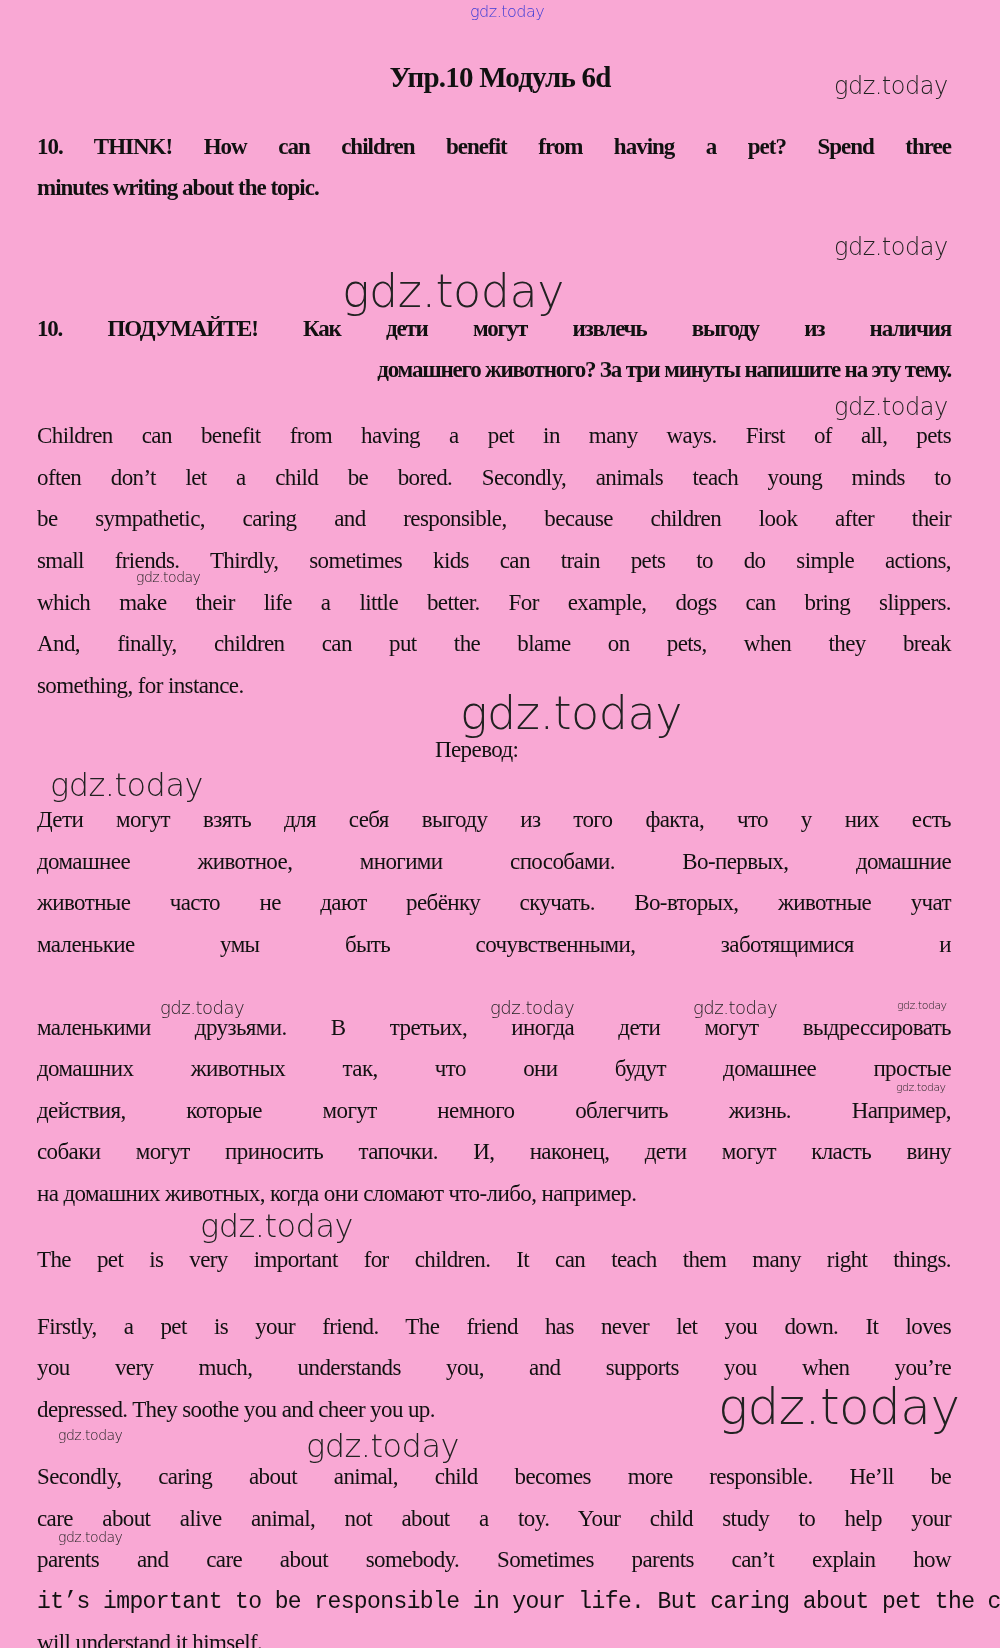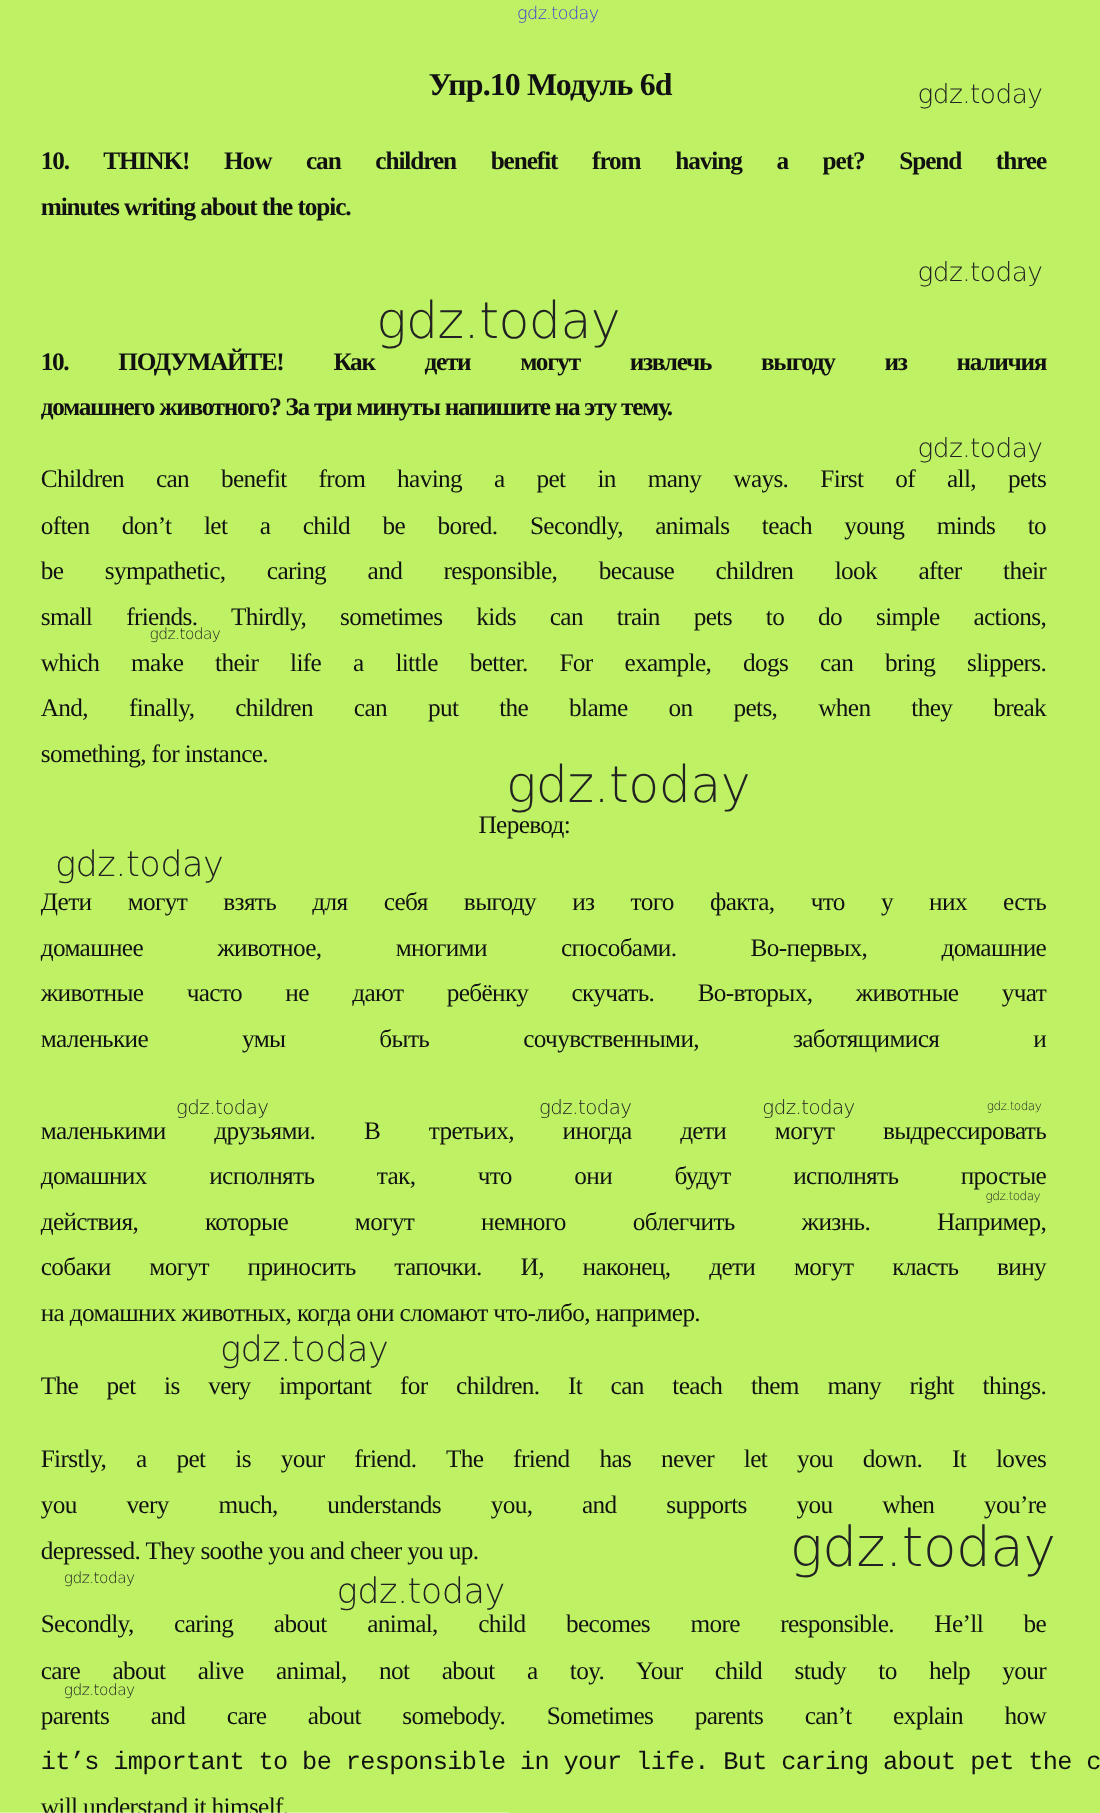--- a/index.html
+++ b/index.html
@@ -1,17 +1,17 @@
 <!DOCTYPE html>
 <html><head>
 <meta charset="utf-8">
 <style>
   html, body { margin: 0; padding: 0; background: #ffffff; }
   body { width: 1000px; height: 1648px; position: relative; overflow: hidden; }
-  .page { position: absolute; left: 0; top: 0; width: 1000px; height: 1648px; background: #bef264; }
+  .page { position: absolute; left: 0; top: 0; width: 1000px; height: 1648px; background: #f9a8d4; }
   .ln {
     position: absolute; left: 37px; width: 914px;
     font-family: "Liberation Serif", serif; font-size: 23px; color: #111;
     white-space: nowrap; line-height: 34px; letter-spacing: -0.6px;
     transform-origin: left center;
   }
   .just { text-align: justify; text-align-last: justify; }
   .bold { font-weight: bold; }
   .center { text-align: center; left: 0; width: 1000px; }
   .wm {
@@ -30,21 +30,21 @@
   <div class="ln bold center" style="top:60px; font-size:29px; letter-spacing:-0.8px;">Упр.10 Модуль 6d</div>
   <div class="wm" style="left:834px; top:74px; font-size:24px;">gdz.today</div>
 
   <div class="ln bold just" style="top:130px; letter-spacing:-1px;">10. THINK! How can children benefit from having a pet? Spend three</div>
   <div class="ln bold" style="top:171px; letter-spacing:-1px;">minutes writing about the topic.</div>
   <div class="wm" style="left:834px; top:235px; font-size:24px;">gdz.today</div>
 
   <div class="wm" style="left:342px; top:268px; font-size:46px;">gdz.today</div>
 
   <div class="ln bold just" style="top:312px; letter-spacing:-1.2px;">10. ПОДУМАЙТЕ! Как дети могут извлечь выгоду из наличия</div>
-  <div class="ln bold" style="top:353px; letter-spacing:-1.2px;">домашнего животного? За три минуты напишите на эту тему.</div>
+  <div class="ln bold" style="top:353px; letter-spacing:-1.2px;text-align:right;">домашнего животного? За три минуты напишите на эту тему.</div>
   <div class="wm" style="left:834px; top:395px; font-size:24px;">gdz.today</div>
 
   <div class="ln just" style="top:419px;">Children can benefit from having a pet in many ways. First of all, pets</div>
   <div class="ln just" style="top:461px;">often don’t let a child be bored. Secondly, animals teach young minds to</div>
   <div class="ln just" style="top:502px;">be sympathetic, caring and responsible, because children look after their</div>
   <div class="ln just" style="top:544px;">small friends. Thirdly, sometimes kids can train pets to do simple actions,</div>
   <div class="wm" style="left:136px; top:570px; font-size:14px;">gdz.today</div>
   <div class="ln just" style="top:586px;">which make their life a little better. For example, dogs can bring slippers.</div>
   <div class="ln just" style="top:627px;">And, finally, children can put the blame on pets, when they break</div>
   <div class="ln" style="top:669px;">something, for instance.</div>
@@ -57,21 +57,21 @@
 
   <div class="ln just" style="top:803px;">Дети могут взять для себя выгоду из того факта, что у них есть</div>
   <div class="ln just" style="top:845px;">домашнее животное, многими способами. Во-первых, домашние</div>
   <div class="ln just" style="top:886px;">животные часто не дают ребёнку скучать. Во-вторых, животные учат</div>
   <div class="ln just" style="top:928px;">маленькие умы быть сочувственными, заботящимися и</div>
   <div class="wm" style="left:160px; top:999px; font-size:18px;">gdz.today</div>
   <div class="wm" style="left:490px; top:999px; font-size:18px;">gdz.today</div>
   <div class="wm" style="left:693px; top:999px; font-size:18px;">gdz.today</div>
   <div class="wm" style="left:897px; top:1000px; font-size:11px;">gdz.today</div>
   <div class="ln just" style="top:1011px;">маленькими друзьями. В третьих, иногда дети могут выдрессировать</div>
-  <div class="ln just" style="top:1052px;">домашних исполнять так, что они будут исполнять простые</div>
+  <div class="ln just" style="top:1052px;">домашних животных так, что они будут домашнее простые</div>
   <div class="wm" style="left:896px; top:1082px; font-size:11px;">gdz.today</div>
   <div class="ln just" style="top:1094px;">действия, которые могут немного облегчить жизнь. Например,</div>
   <div class="ln just" style="top:1135px;">собаки могут приносить тапочки. И, наконец, дети могут класть вину</div>
   <div class="ln" style="top:1177px;">на домашних животных, когда они сломают что-либо, например.</div>
 
   <div class="wm" style="left:200px; top:1210px; font-size:32px;">gdz.today</div>
 
   <div class="ln just" style="top:1243px;">The pet is very important for children. It can teach them many right things.</div>
 
   <div class="ln just" style="top:1351px;">you very much, understands you, and supports you when you’re</div>

